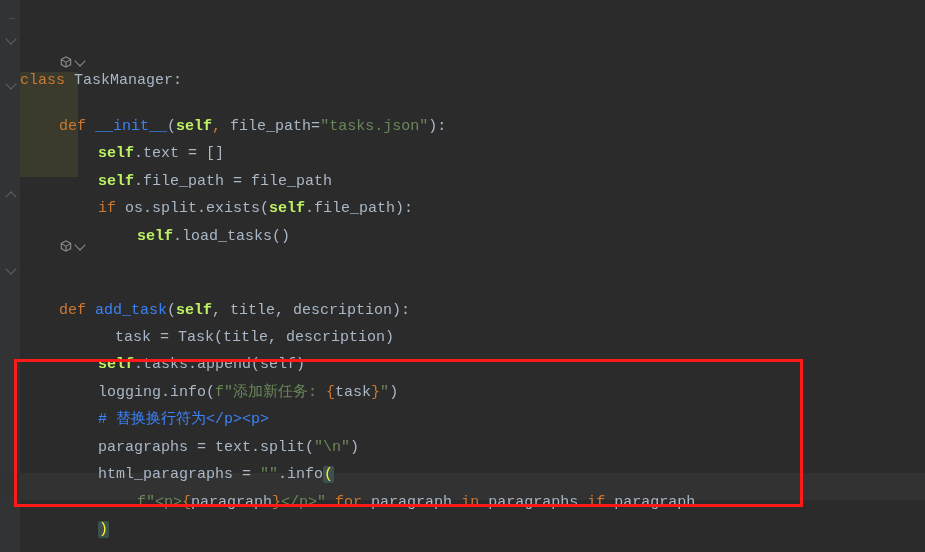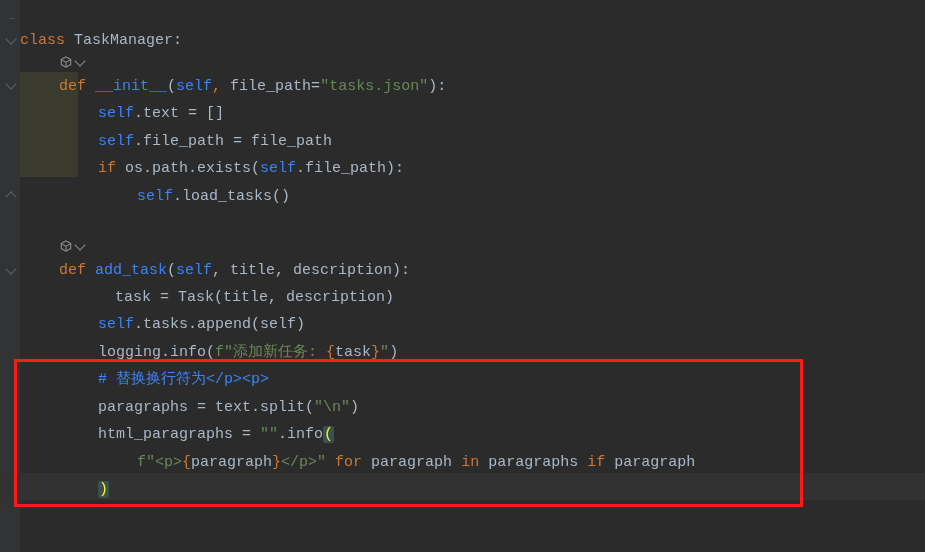--- a/index.html
+++ b/index.html
@@ -63,24 +63,25 @@
   width: 8px; height: 8px;
   border-right: 1.5px solid #8a8a8a;
   border-bottom: 1.5px solid #8a8a8a;
   transform: rotate(45deg);
   margin-top: -3px;
 }
 .code {
   position: absolute;
   left: 20px;
   white-space: pre;
+  margin-top: 40px;
 }
 .kw { color: #cc7832; }
 .def { color: #3b82f6; }
-.self { color: #3b82f6; }
+.self { color: #bef264; font-weight: bold; }
 .str { color: #6a8759; }
 .cmt { color: #3b82f6; }
 .light { color: #a9b7c6; }
 .brace { color: #cc7832; }
 .bracehl { background: #3b514d; color:#ffef28; border-radius:2px; padding:0 1px;}
 .highlight-box {
   position: absolute;
   border: 3px solid #ff1a1a;
   left: 14px;
   top: 359px;
@@ -126,21 +127,21 @@
 </div>
 
 <div class="code" style="top:27px"><span class="kw">class</span> <span class="light">TaskManager</span><span>:</span></div>
 
 <div class="code" style="top:73px;left:59px"><span class="kw">def</span> <span class="def">__init__</span><span>(</span><span class="self">self</span><span class="kw">, </span><span>file_path</span><span>=</span><span class="str">"tasks.json"</span><span>):</span></div>
 
 <div class="code" style="top:100px;left:98px"><span class="self">self</span><span>.text = []</span></div>
 
 <div class="code" style="top:128px;left:98px"><span class="self">self</span><span>.file_path = file_path</span></div>
 
-<div class="code" style="top:155px;left:98px"><span class="kw">if </span><span>os.path.exists(</span><span class="self">self</span><span>.file_path):</span></div>
+<div class="code" style="top:155px;left:98px"><span class="kw">if </span><span>os.split.exists(</span><span class="self">self</span><span>.file_path):</span></div>
 
 <div class="code" style="top:183px;left:137px"><span class="self">self</span><span>.load_tasks()</span></div>
 
 <div class="code" style="top:257px;left:59px"><span class="kw">def</span> <span class="def">add_task</span><span>(</span><span class="self">self</span><span>, title, description):</span></div>
 
 <div class="code" style="top:284px;left:115px"><span>task = Task(title, description)</span></div>
 
 <div class="code" style="top:311px;left:98px"><span class="self">self</span><span>.tasks.append(self)</span></div>
 
 <div class="code" style="top:339px;left:98px"><span>logging.info(</span><span class="str">f"</span><span class="str">添加新任务: </span><span class="brace">{</span><span>task</span><span class="brace">}</span><span class="str">"</span><span>)</span></div>

